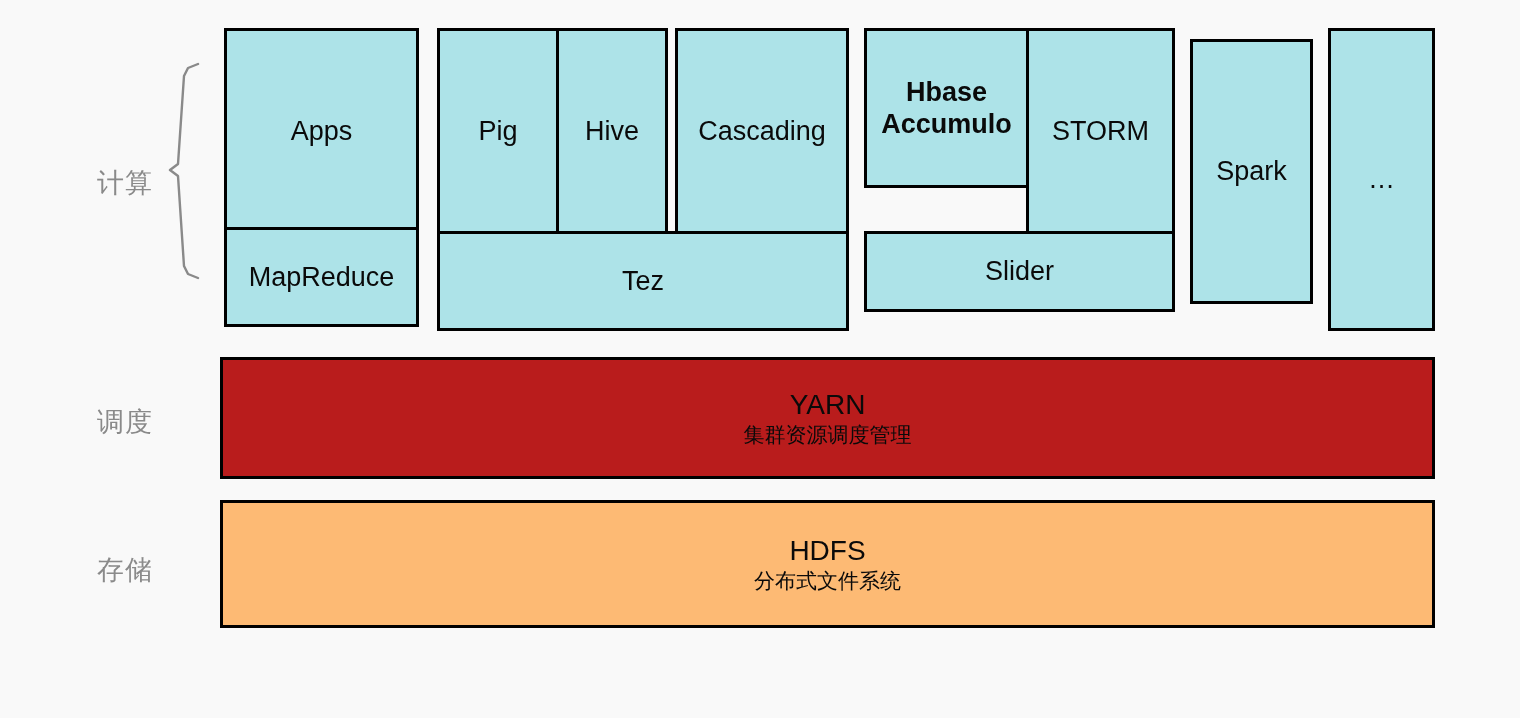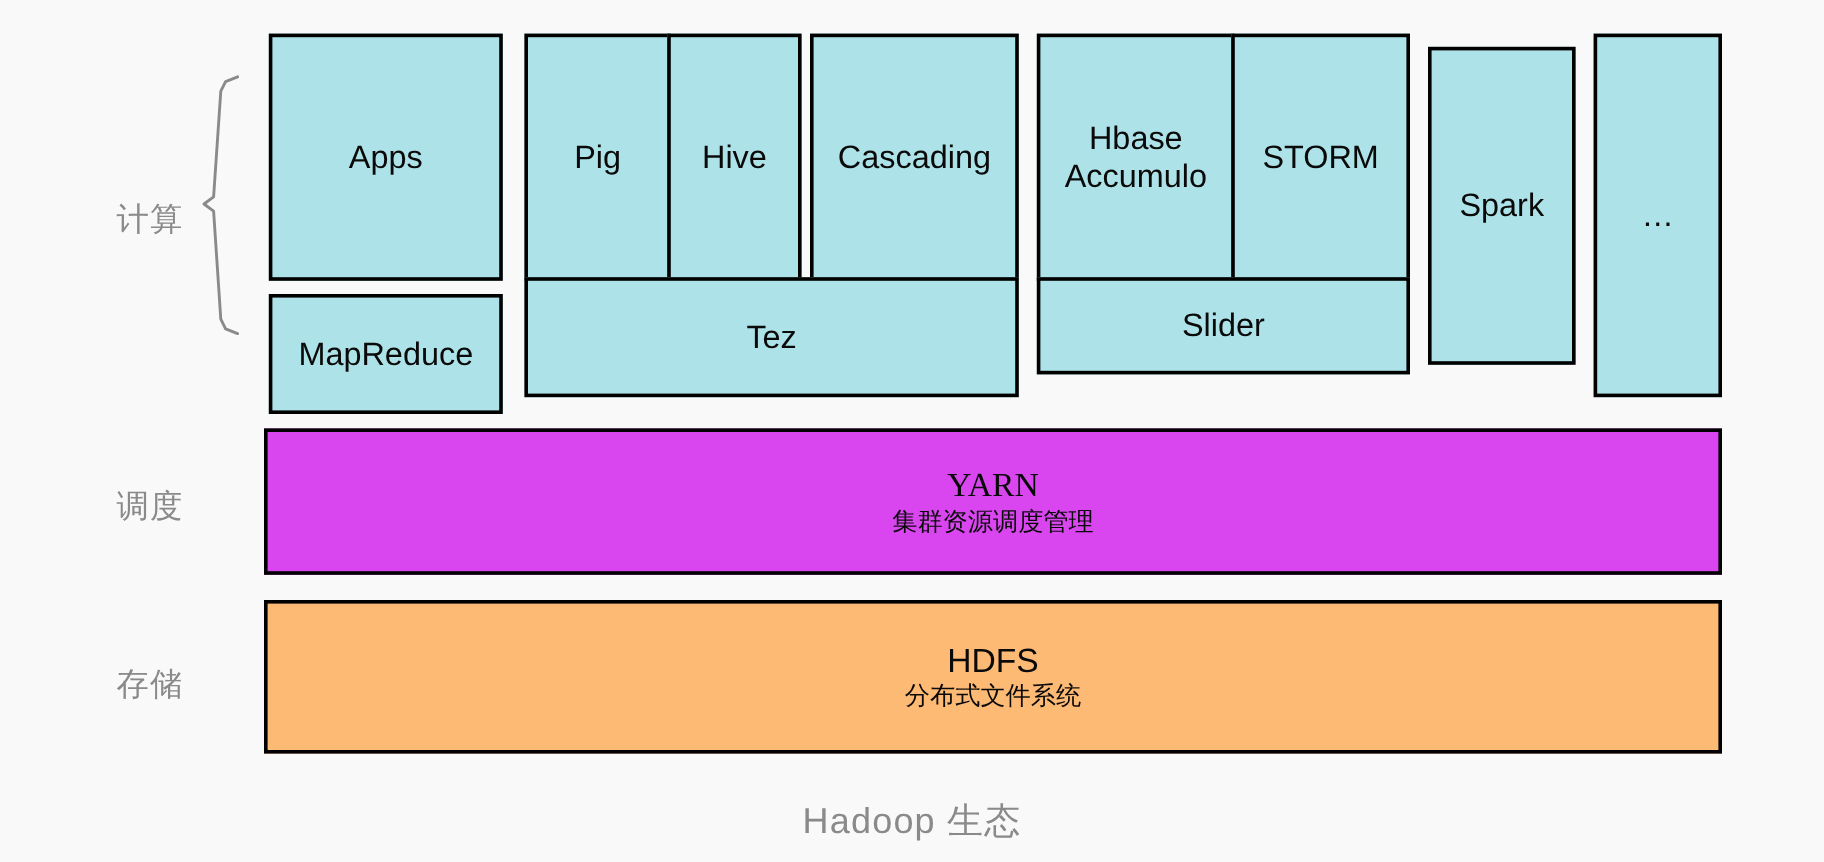--- a/index.html
+++ b/index.html
@@ -28,21 +28,21 @@
     border: 3px solid #000000;
     display: flex;
     align-items: center;
     justify-content: center;
     text-align: center;
     color: #0a0a0a;
     font-size: 27px;
     line-height: 1.18;
     white-space: pre-line;
   }
-  .pink  { background: #d946ef; font-family: Liberation Serif, serif; }
+  .pink  { background: #b91c1c; }
   .green { background: #fdba74; }
 
   
   .group {
     position: absolute;
     box-sizing: border-box;
   }
 
   
   .cell {
@@ -102,32 +102,32 @@
   <svg class="brace" width="60" height="240" viewBox="0 0 60 240" fill="none">
     <path d="M38 4 L28 8 L24 16 L18 104 L10 110 L18 116 L24 206 L28 214 L38 218" stroke="#8a8a8a" stroke-width="2.4" stroke-linecap="round" stroke-linejoin="round" fill="none"></path>
   </svg>
 
   <div class="side-label" style="left:97px; top:153px;margin-top:12px;">计算</div>
   <div class="side-label" style="left:97px; top:404px;text-align:right;">调度</div>
   <div class="side-label" style="left:97px; top:552px;">存储</div>
 
   <div class="group">
     <div class="cell" style="left:224px; top:28px; width:195px; height:206px;">Apps</div>
-    <div class="cell" style="left:224px; top:245px; width:195px; height:100px;">MapReduce</div>
+    <div class="cell" style="left:224px; top:227px; width:195px; height:100px;">MapReduce</div>
   </div>
 
   <div class="group">
     <div class="cell" style="left:437px; top:28px; width:122px; height:206px;">Pig</div>
     <div class="cell" style="left:556px; top:28px; width:112px; height:206px;">Hive</div>
     <div class="cell" style="left:675px; top:28px; width:174px; height:206px;text-align:center;">Cascading</div>
     <div class="cell" style="left:437px; top:231px; width:412px; height:100px;">Tez</div>
   </div>
 
   <div class="group">
-    <div class="cell" style="left:864px; top:28px; width:165px; height:206px;">Hbase
+    <div class="cell" style="left:864px; top:28px; width:165px; height:160px;font-weight:bold;">Hbase
 Accumulo</div>
     <div class="cell" style="left:1026px; top:28px; width:149px; height:206px;">STORM</div>
     <div class="cell" style="left:864px; top:231px; width:311px; height:81px;">Slider</div>
   </div>
 
   <div class="group">
     <div class="cell" style="left:1190px; top:39px; width:123px; height:265px;">Spark</div>
   </div>
 
   <div class="group">
@@ -137,15 +137,14 @@
   <div class="box pink band-text" style="left:220px; top:357px; width:1215px; height:122px;">
     <div class="band-title">YARN</div>
     <div class="band-sub">集群资源调度管理</div>
   </div>
 
   <div class="box green band-text" style="left:220px; top:500px; width:1215px; height:128px;">
     <div class="band-title">HDFS</div>
     <div class="band-sub">分布式文件系统</div>
   </div>
 
-  <div class="caption">Hadoop 生态</div>
 
 </div>
 
 </body></html>

